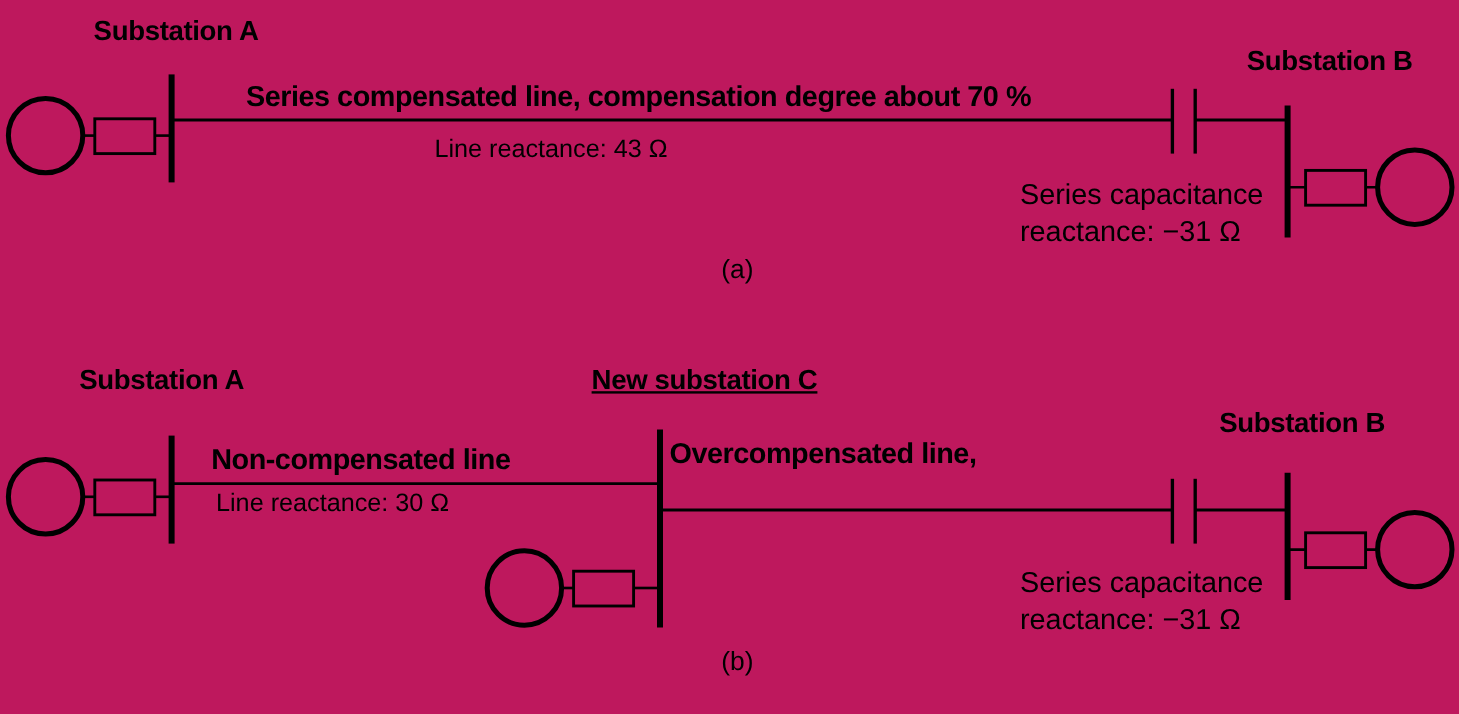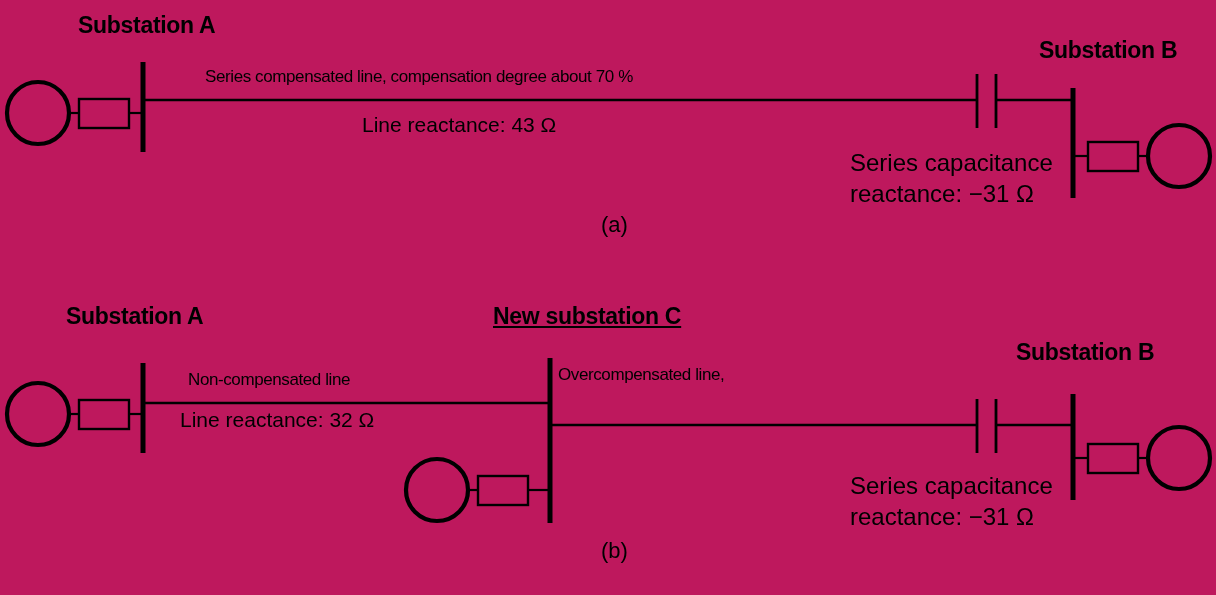--- a/index.html
+++ b/index.html
@@ -30,22 +30,22 @@
     white-space: pre;
     line-height: 1.18;
     font-family: "Liberation Sans", sans-serif;
   }
   .t-station {
     font-size: 23px;
     font-weight: bold;
     letter-spacing: -0.3px;
   }
   .t-linebold {
-    font-size: 17px;
-    font-weight: normal;
+    font-size: 24px;
+    font-weight: bold;
     letter-spacing: -0.4px;
   }
   .t-linenorm {
     font-size: 21px;
     font-weight: normal;
   }
   .t-cap {
     font-size: 24px;
     font-weight: normal;
     line-height: 1.45;
@@ -127,23 +127,23 @@
   <div class="lbl t-cap" style="left:850px; top:177px;">reactance: −31 Ω</div>
 
   <div class="lbl t-fig" style="left:601px; top:212px;">(a)</div>
 
   <div class="lbl t-station" style="left:66px; top:303px;">Substation A</div>
 
   <div class="lbl t-station" style="left:493px; top:303px;text-decoration:underline;">New substation C</div>
 
   <div class="lbl t-station" style="left:1016px; top:339px;">Substation B</div>
 
-  <div class="lbl t-linebold" style="left:188px; top:370px;">Non-compensated line</div>
+  <div class="lbl t-linebold" style="left:176px; top:370px;">Non-compensated line</div>
 
-  <div class="lbl t-linenorm" style="left:180px; top:408px;">Line reactance: 32 Ω</div>
+  <div class="lbl t-linenorm" style="left:180px; top:408px;">Line reactance: 30 Ω</div>
 
   <div class="lbl t-linebold" style="left:558px; top:365px;">Overcompensated line,</div>
 
 
   <div class="lbl t-cap" style="left:850px; top:469px;">Series capacitance</div>
   <div class="lbl t-cap" style="left:850px; top:500px;">reactance: −31 Ω</div>
 
   <div class="lbl t-fig" style="left:601px; top:538px;">(b)</div>
 
 </div>

